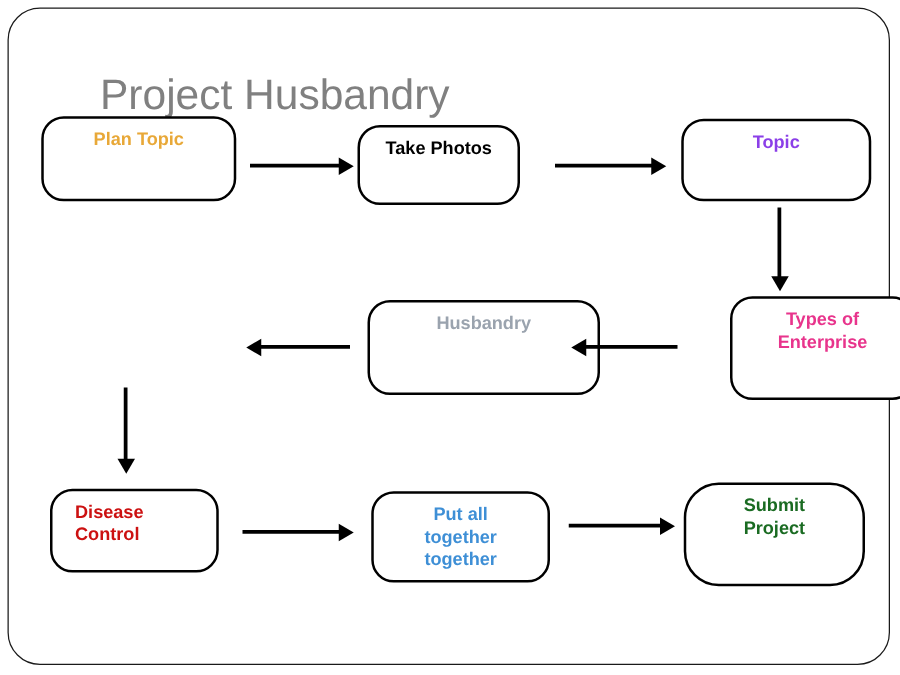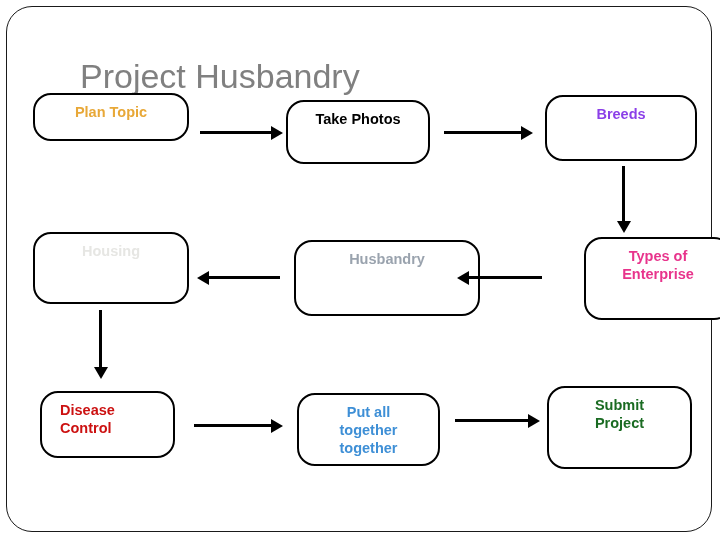--- a/index.html
+++ b/index.html
@@ -101,53 +101,50 @@
 </style>
 </head>
 <body>
 
 <div id="slide">
 
   <div id="slide-frame"></div>
 
   <div id="title">Project Husbandry</div>
 
-  <div class="node" style="left:33px; top:93px; width:156px; height:48px;">
+  <div class="node" style="left:33px; top:93px; width:156px; height:68px;">
     <div class="label" style="color:#E8A838;">Plan Topic</div>
   </div>
 
-  <div class="node" style="left:286px; top:100px; width:144px; height:64px;">
+  <div class="node" style="left:286px; top:100px; width:130px; height:64px;">
     <div class="label" style="color:#000000;">Take Photos</div>
   </div>
 
   <div class="node" style="left:545px; top:95px; width:152px; height:66px;">
-    <div class="label" style="color:#8B3FE8;">Breeds</div>
+    <div class="label" style="color:#8B3FE8;">Topic</div>
   </div>
 
-  <div class="node" style="left:33px; top:232px; width:156px; height:72px;">
-    <div class="label" style="color:#E6E6E3;">Housing</div>
-  </div>
 
   <div class="node" style="left:294px; top:240px; width:186px; height:76px;">
     <div class="label" style="color:#9AA3AE;">Husbandry</div>
   </div>
 
   <div class="node" style="left:584px; top:237px; width:148px; height:83px;">
     <div class="label" style="color:#E8348C; padding:0 26px;">Types of Enterprise</div>
   </div>
 
   <div class="node" style="left:40px; top:391px; width:135px; height:67px;">
     <div class="label left" style="color:#CC1111; padding-right:34px;">Disease Control</div>
   </div>
 
   <div class="node" style="left:297px; top:393px; width:143px; height:73px;">
     <div class="label" style="color:#3E8FD6; padding:0 28px;">Put all together together</div>
   </div>
 
-  <div class="node" style="left:547px; top:386px; width:145px; height:83px;">
+  <div class="node" style="left:547px; top:386px; width:145px; height:83px;border-radius:28px;">
     <div class="label" style="color:#1A6B22; padding:0 34px;">Submit Project</div>
   </div>
 
   <div class="arrow-h right" style="left:200px; top:131px; width:72px;">
     <span class="head"></span>
   </div>
 
   <div class="arrow-h right" style="left:444px; top:131px; width:78px;">
     <span class="head"></span>
   </div>

